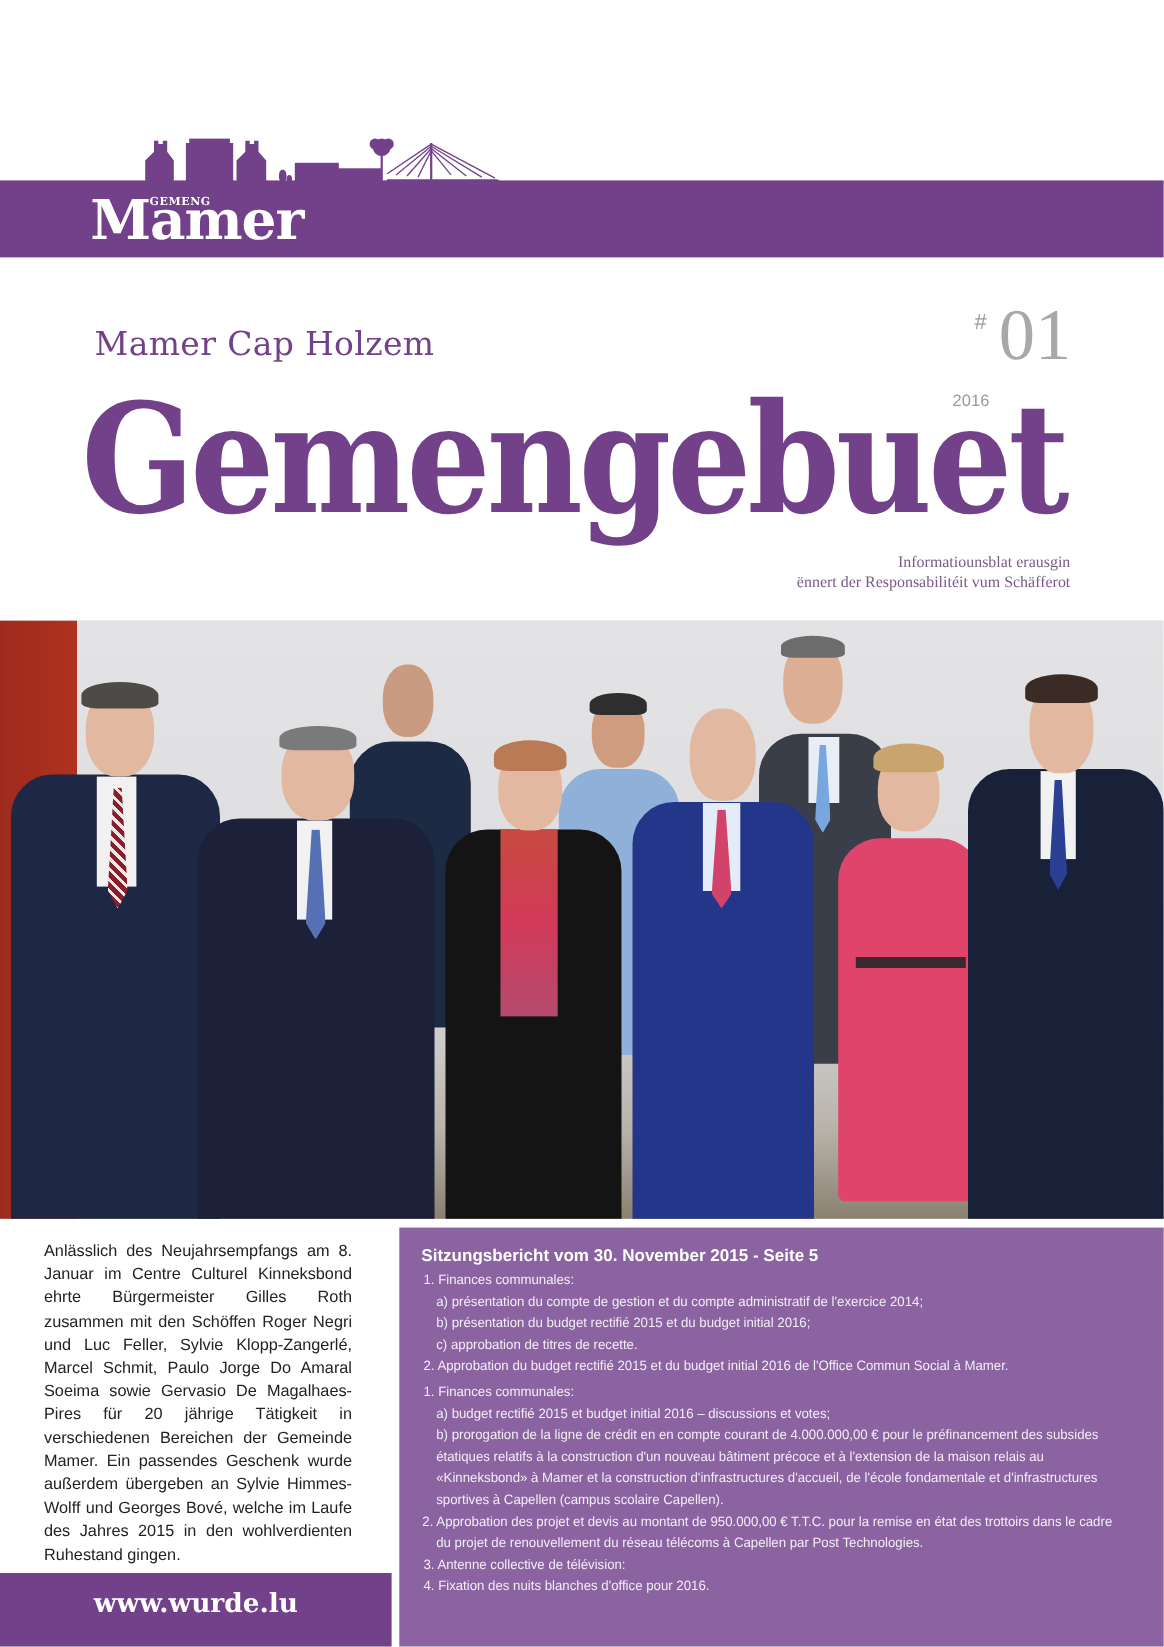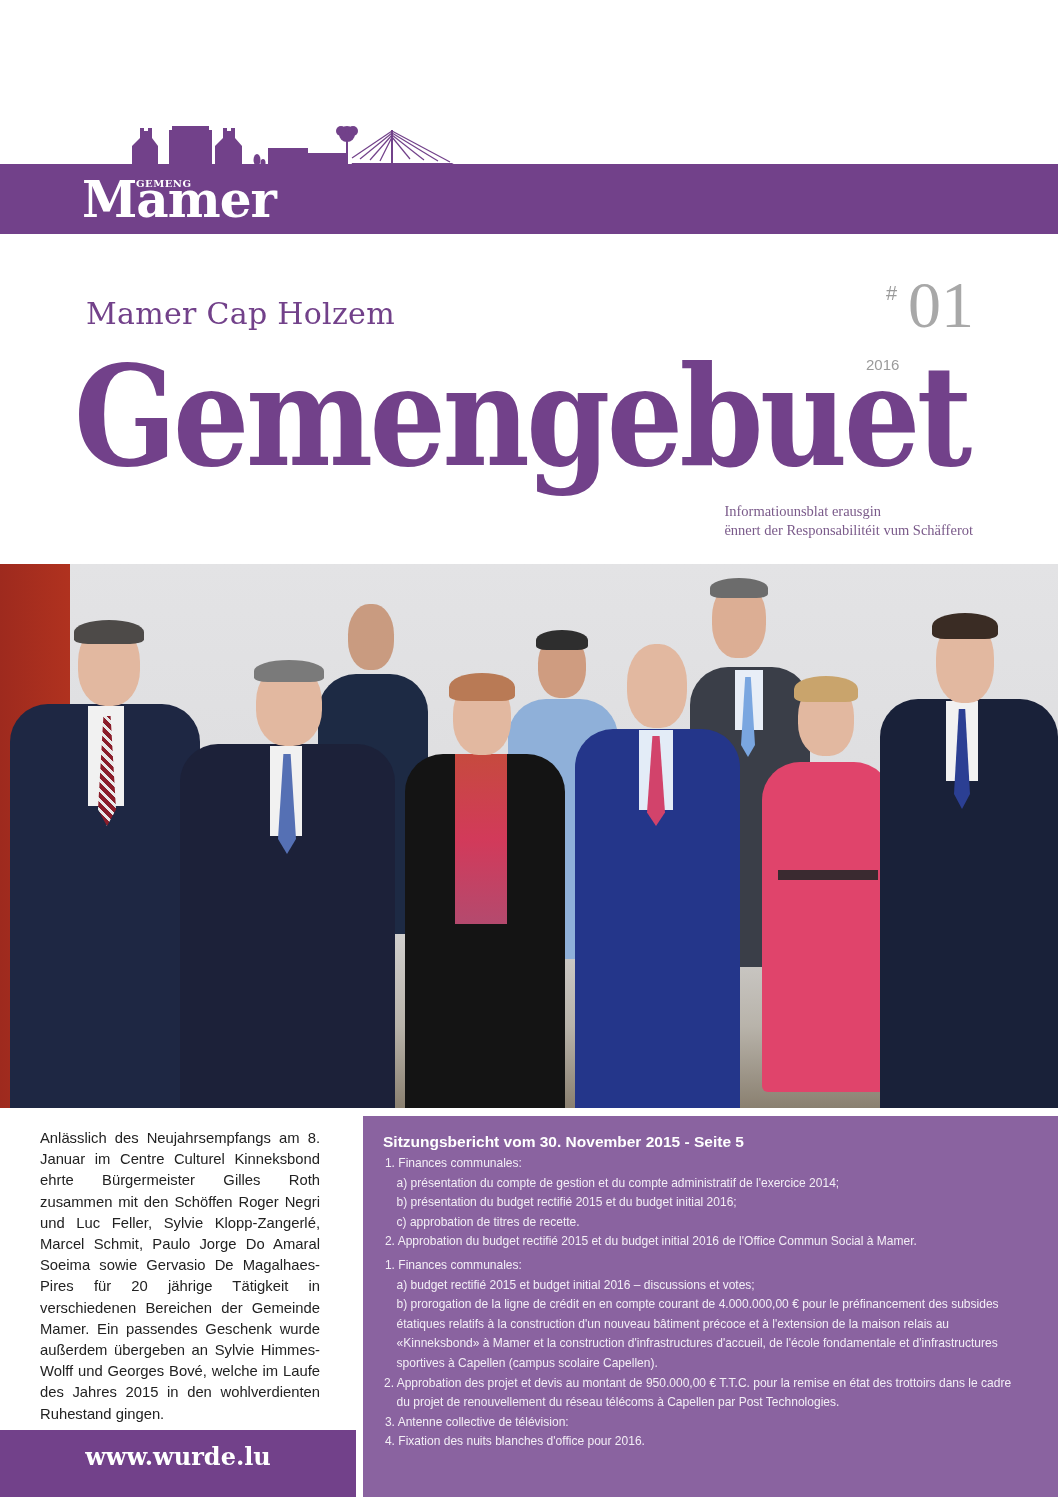--- a/index.html
+++ b/index.html
@@ -44,21 +44,21 @@
     font-family: "Liberation Serif", serif; font-size: 66px; color: #a8a8a8;
     line-height: 66px;
   }
   .main-title {
     position: absolute; left: 74px; top: 332px;
     font-family: "DejaVu Serif", serif; font-weight: bold; font-size: 138px;
     color: #72418a; letter-spacing: -4px; line-height: 170px;
     transform: scaleX(0.87); transform-origin: left top;
   }
   .tagline {
-    position: absolute; right: 85px; top: 502px; 
+    position: absolute; right: 85px; top: 502px; text-align: right;
     font-family: "Liberation Serif", serif; font-size: 14.5px; color: #7a5a8a;
     line-height: 19px;
   }
 
   
   .photo {
     position: absolute; left: 0; top: 564px; width: 1058px; height: 544px;
     overflow: hidden;
     background: linear-gradient(180deg, #e3e3e5 0%, #dcdcde 60%, #b8b3aa 85%, #8a8070 100%);
   }

